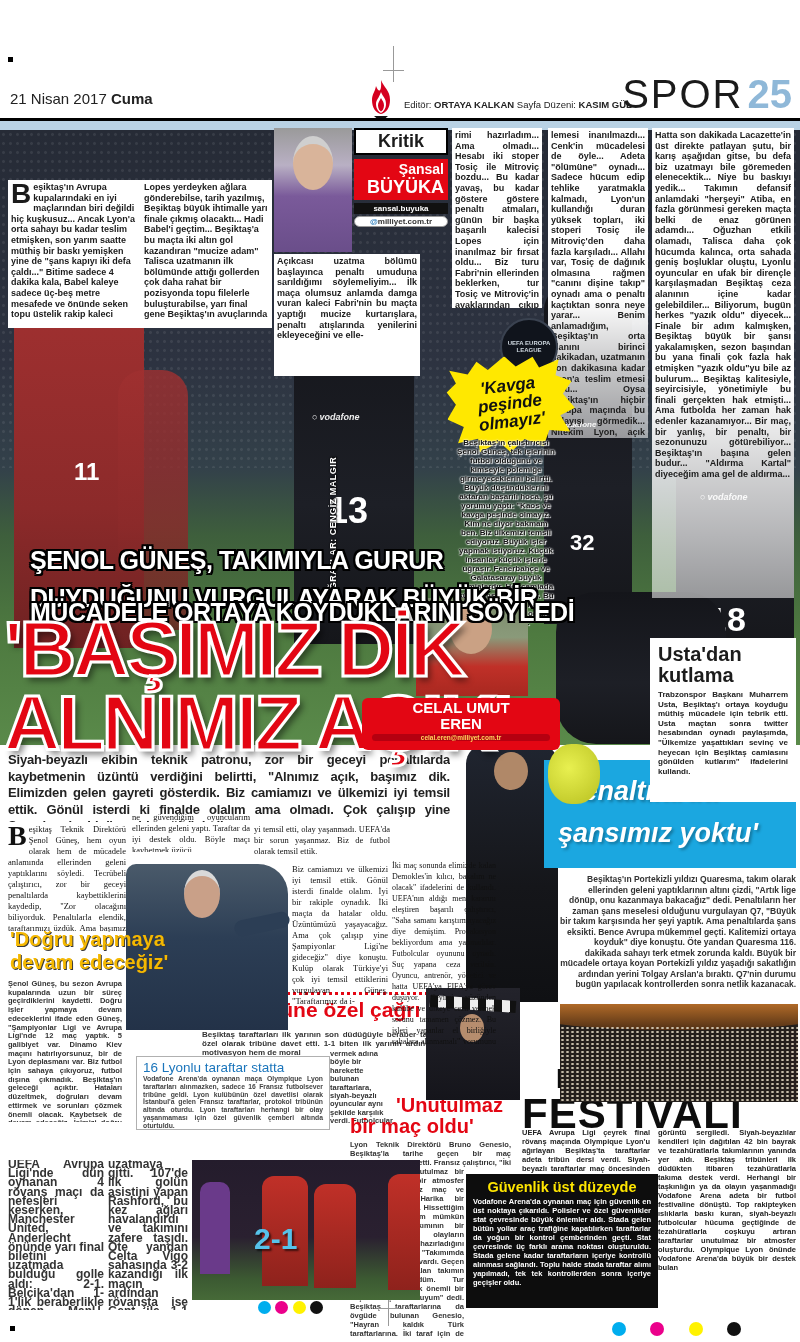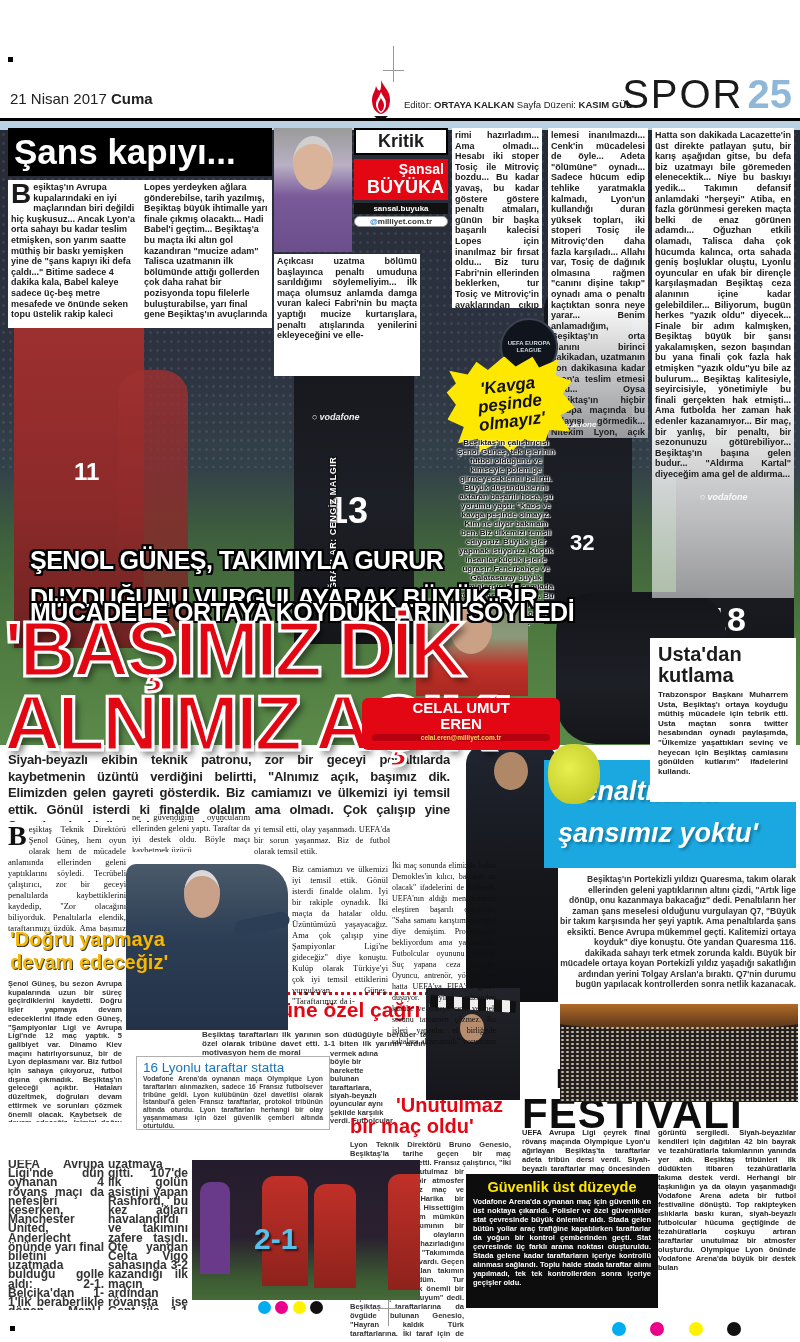--- a/index.html
+++ b/index.html
@@ -184,21 +184,20 @@
       <div class="spn" style="top:158px;left:24px">vodafone</div>
       <div class="num" style="top:266px;left:32px;font-size:34px">18</div>
     </div>
     <div class="player pdark" style="top:462px;left:556px;width:170px;height:152px;border-radius:40px"></div>
   </div>
   <div class="a" id="uefa" style="top:318px;left:500px;width:54px;height:54px;z-index:5">
     <span>UEFA EUROPA LEAGUE</span>
   </div>
   <div class="a" id="photo-cap" style="top:446px;left:328px;height:170px;z-index:6">FOTOĞRAFLAR: CENGİZ MALGIR</div>
 
-  <div class="a" id="sans-hbox"><span>Şans kapıyı...</span></div>
   <div class="a coltxt dc" style="top:180px;left:8px;width:264px;height:148px;column-count:2;column-gap:8px">Beşiktaş'ın Avrupa kupalarındaki en iyi maçlarından biri değildi hiç kuşkusuz... Ancak Lyon'a orta sahayı bu kadar teslim etmişken, son yarım saatte müthiş bir baskı yemişken yine de "şans kapıyı iki defa çaldı..." Bitime sadece 4 dakika kala, Babel kaleye sadece üç-beş metre mesafede ve önünde seken topu üstelik rakip kaleci Lopes yerdeyken ağlara gönderebilse, tarih yazılmış, Beşiktaş büyük ihtimalle yarı finale çıkmış olacaktı... Hadi Babel'i geçtim... Beşiktaş'a bu maçta iki altın gol kazandıran "mucize adam" Talisca uzatmanın ilk bölümünde attığı gollerden çok daha rahat bir pozisyonda topu filelerle buluşturabilse, yarı final gene Beşiktaş'ın avuçlarında olacaktı... Yapamadık, atamadık, turu kopartıp alamadık...</div>
 
   <div class="a" id="kr-photo">
       <div class="head"></div>
     </div>
   <div class="a" id="kr-labels">
     <div id="kr-kritik">
       <span>Kritik</span>
       <svg id="kr-flame" width="16" height="22" viewBox="0 0 30 42">
         <path d="M15 0 C18 8 24 10 24 20 C24 28 20 33 15 34 C10 33 6 28 6 20 C6 14 9 12 10 6 C12 12 16 14 15 0Z" fill="#d5001f"></path>

